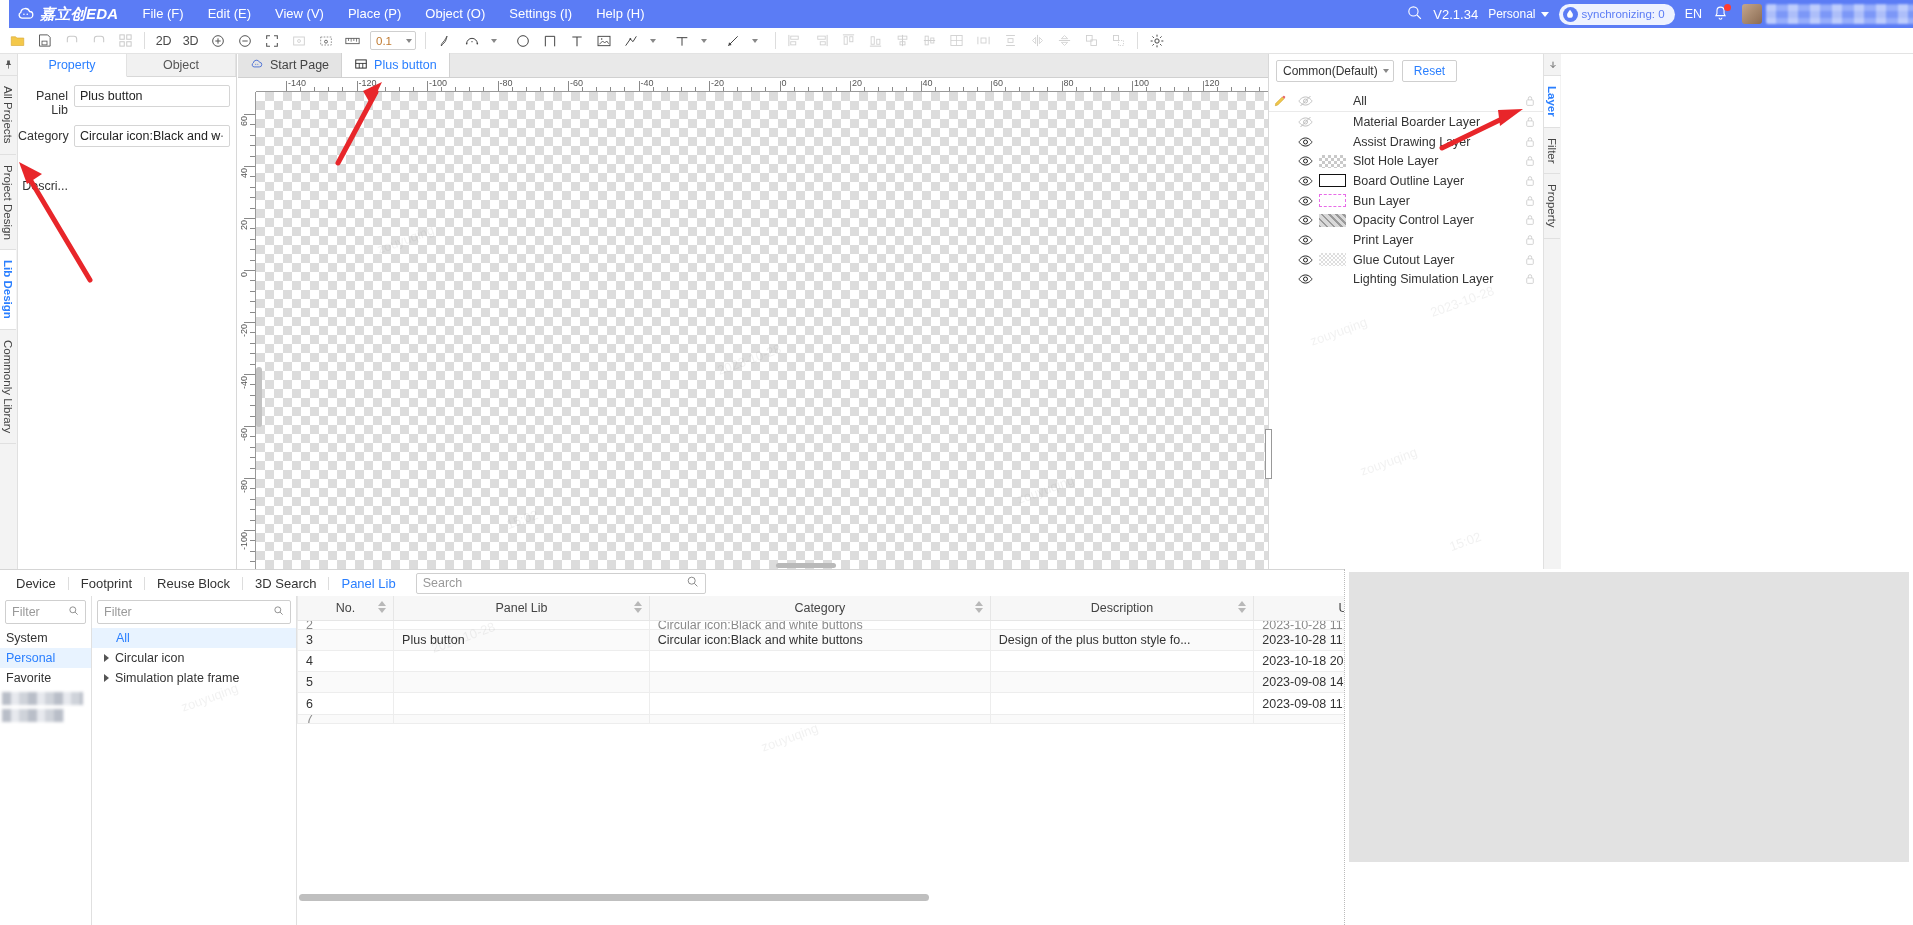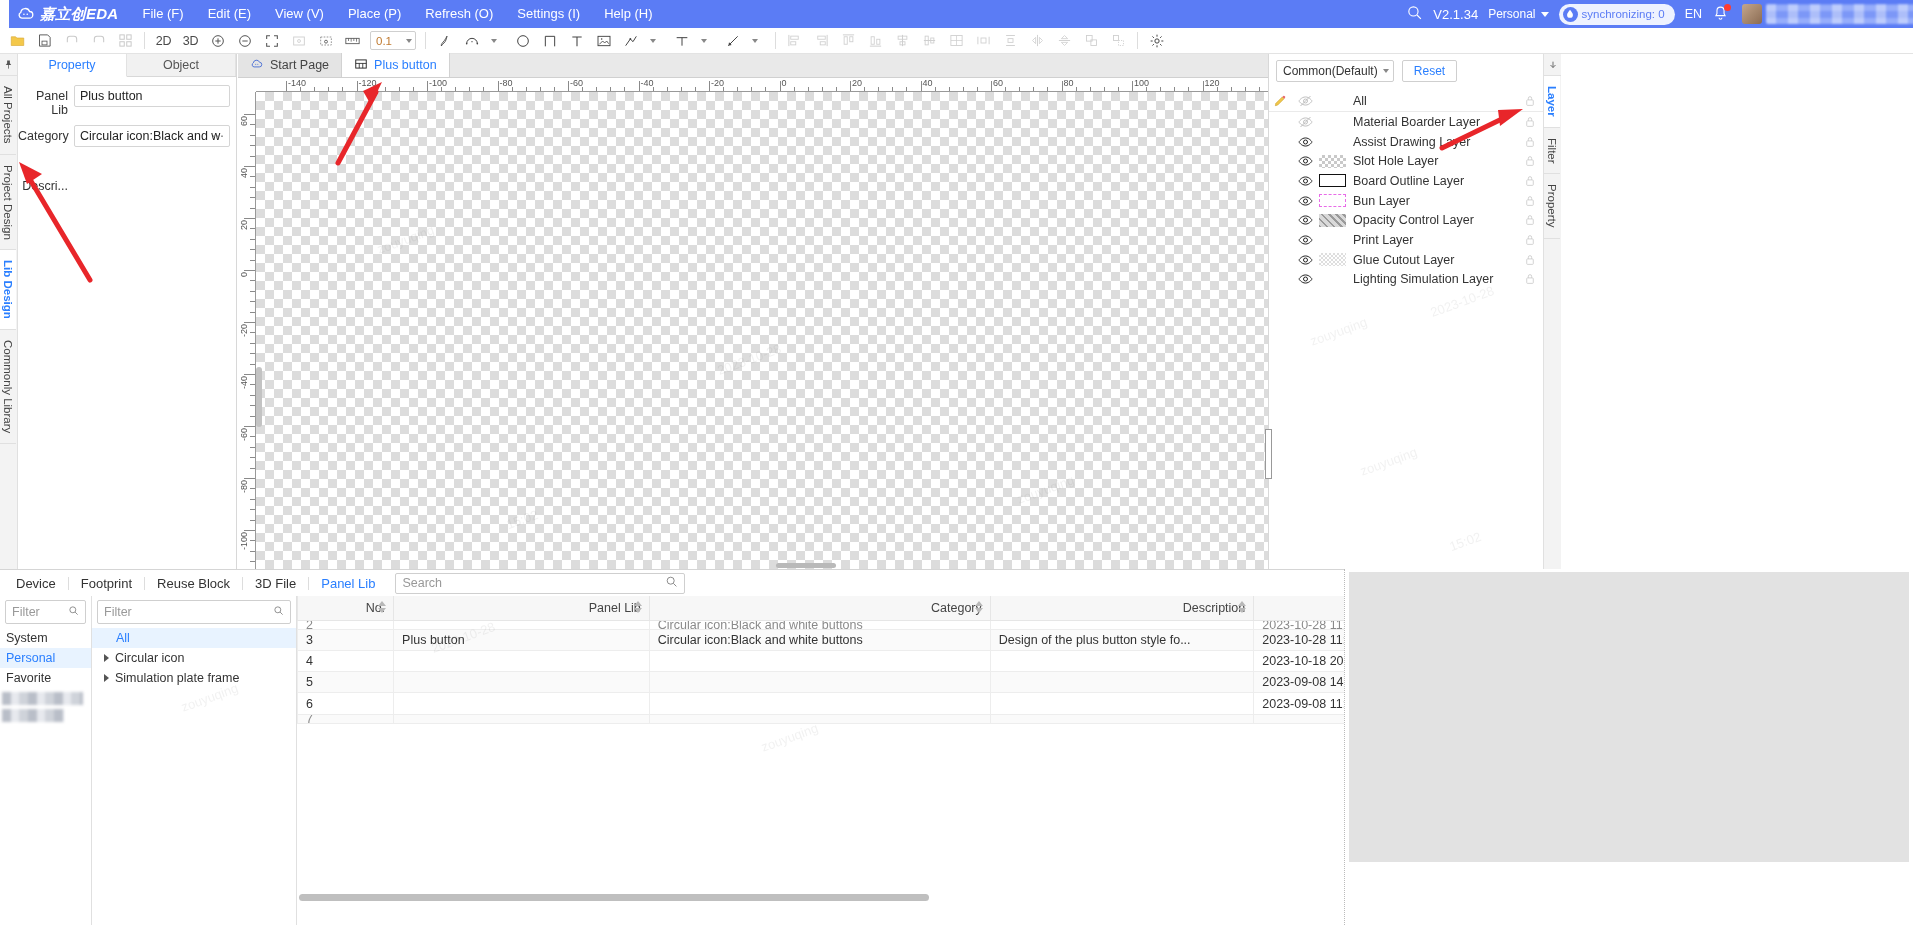--- a/index.html
+++ b/index.html
@@ -181,21 +181,21 @@
   .lc-blur { height: 13px; margin: 4px 8px 3px 2px;
     background: repeating-linear-gradient(90deg,#b9bec8 0 9px,#e7e9ee 9px 17px,#cfd3da 17px 26px);
     filter: blur(1.4px); }
   .tri { display: inline-block; width: 0; height: 0; border-top: 4px solid transparent;
     border-bottom: 4px solid transparent; border-left: 5px solid #555; margin-right: 6px; }
 
   
   .lc3 { flex: 1; position: relative; overflow: hidden; }
   .tbl { width: 100%; border-collapse: collapse; table-layout: fixed; }
   .tbl th { height: 24px; background: #f7f7f7; border: 1px solid #e6e6e6; border-top: none;
-    font-weight: normal; font-size: 12.5px; color: #444; text-align: right; padding: 0 8px; position: relative; }
+    font-weight: normal; font-size: 12.5px; color: #444; text-align: center; padding: 0 8px; position: relative; }
   .tbl td { height: 21.3px; border: 1px solid #ededed; border-top: none; font-size: 12.5px; color: #333;
     padding: 0 8px; white-space: nowrap; overflow: hidden; text-overflow: ellipsis; }
   .tbl tr.alt td { background: #fafafa; }
   .sortic { position: absolute; right: 7px; top: 5px; display: flex; flex-direction: column; gap: 2px; }
   .sortic i { width: 0; height: 0; border-left: 4px solid transparent; border-right: 4px solid transparent; display: block; }
   .sortic i.up { border-bottom: 5px solid #b8b8b8; }
   .sortic i.dn { border-top: 5px solid #b8b8b8; }
   .cellblur { height: 11px; width: 58px; background: repeating-linear-gradient(90deg,#9aa0ab 0 7px,#e6e8ec 7px 13px,#bcc1c9 13px 20px); filter: blur(1.3px); }
   .tbl-vscroll { position: absolute; right: 2px; top: 50px; width: 7px; height: 40px; background: #cacaca; border-radius: 4px; }
   .tbl-hscroll { position: absolute; left: 2px; bottom: 24px; width: 630px; height: 7px; background: #bfbfbf; border-radius: 4px; }
@@ -245,21 +245,21 @@
             <circle cx="9.5" cy="12.3" r="1" fill="#fff"></circle>
             <circle cx="13.5" cy="12.3" r="1" fill="#fff"></circle>
           </svg>
       </span>
       <span class="brand-text">嘉立创EDA</span>
     </div>
     <div class="menu-item">File (F)</div>
     <div class="menu-item">Edit (E)</div>
     <div class="menu-item">View (V)</div>
     <div class="menu-item">Place (P)</div>
-    <div class="menu-item">Refresh (O)</div>
+    <div class="menu-item">Object (O)</div>
     <div class="menu-item">Settings (I)</div>
     <div class="menu-item">Help (H)</div>
 
     <div class="topright">
       <span>
         <svg width="17" height="17" viewBox="0 0 24 24">
             <circle cx="10.5" cy="10.5" r="6.5" fill="none" stroke="#fff" stroke-width="1.6"></circle>
             <line x1="15.5" y1="15.5" x2="21" y2="21" stroke="#fff" stroke-width="1.6"></line>
           </svg>
       </span>
@@ -975,21 +975,21 @@
   </div>
 
   <div class="botpanel">
     <div class="lib-tabsrow">
       <div class="lib-tab">Device</div>
       <div class="lib-tsep"></div>
       <div class="lib-tab">Footprint</div>
       <div class="lib-tsep"></div>
       <div class="lib-tab">Reuse Block</div>
       <div class="lib-tsep"></div>
-      <div class="lib-tab">3D File</div>
+      <div class="lib-tab">3D Search</div>
       <div class="lib-tsep"></div>
       <div class="lib-tab active">Panel Lib</div>
       <div class="lib-search">
         <span>Search</span>
         <span>
           <svg width="13" height="13" viewBox="0 0 24 24">
               <circle cx="10.5" cy="10.5" r="6.5" fill="none" stroke="#888" stroke-width="1.8"></circle>
               <line x1="15.5" y1="15.5" x2="21" y2="21" stroke="#888" stroke-width="1.8"></line>
             </svg>
         </span>

